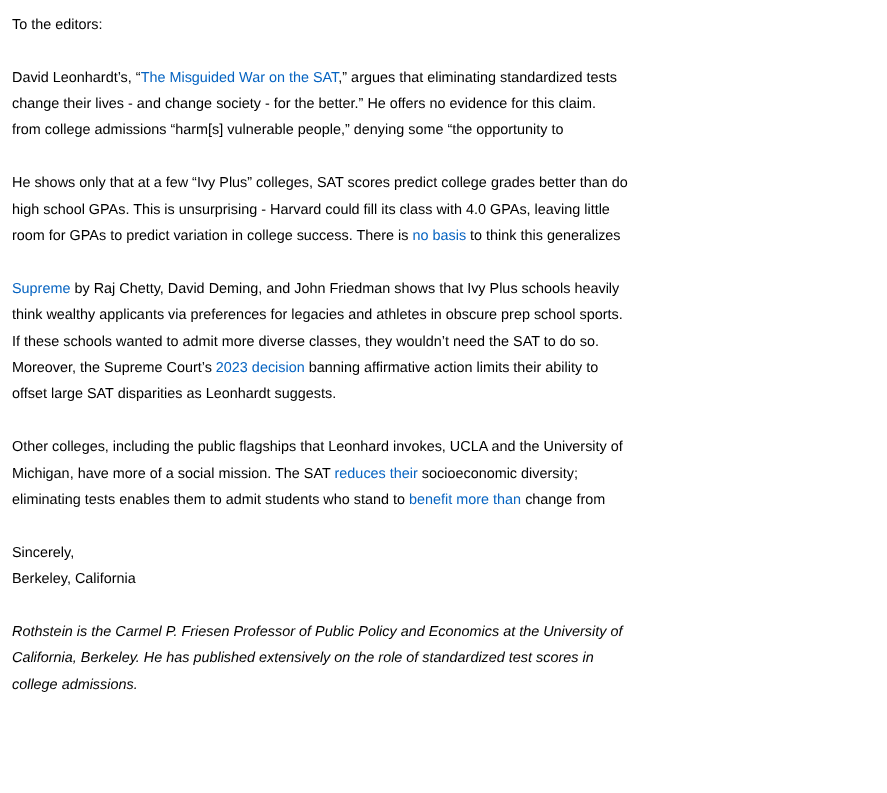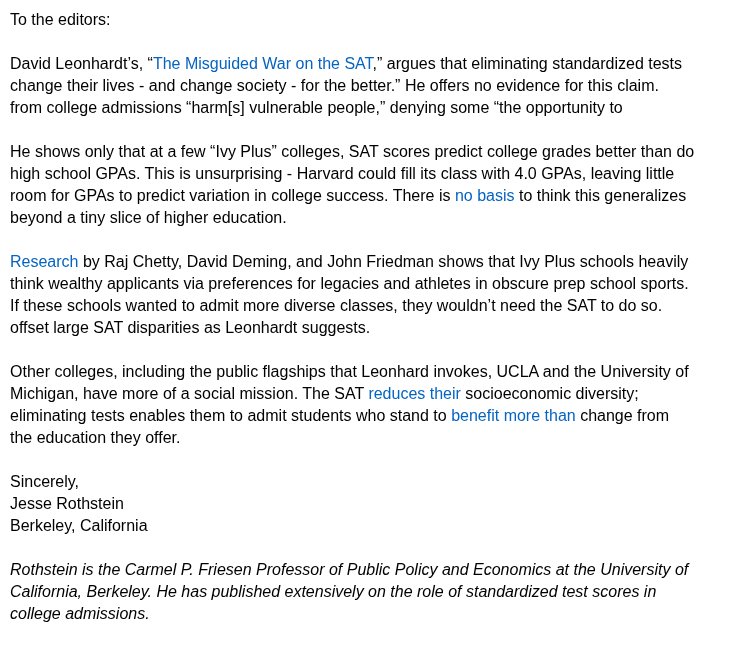--- a/index.html
+++ b/index.html
@@ -8,21 +8,21 @@
   }
   body {
     width: 739px;
     height: 661px;
     background: var(--bg-color, #ffffff);
     overflow: hidden;
   }
   .doc {
     padding: 9px 10px 0 10px;
     font-family: "Liberation Sans", sans-serif;
-    font-size: 16px;
+    font-size: 12px;
     line-height: 22px;
     color: var(--text-color, #000000);
   }
   .doc p {
     margin: 0 0 22px 0;
     padding: 0;
   }
   .doc p:last-child {
     margin-bottom: 0;
   }
@@ -47,37 +47,35 @@
     </p>
     <p>
       <span class="line"><span>David Leonhardt’s, “</span><a class="doc-link">The Misguided War on the SAT</a><span>,” argues that eliminating standardized tests</span></span>
       <span class="line"><span>change their lives - and change society - for the better.” He offers no evidence for this claim.</span></span>
       <span class="line"><span>from college admissions “harm[s] vulnerable people,” denying some “the opportunity to</span></span>
     </p>
     <p>
       <span class="line"><span>He shows only that at a few “Ivy Plus” colleges, SAT scores predict college grades better than do</span></span>
       <span class="line"><span>high school GPAs. This is unsurprising - Harvard could fill its class with 4.0 GPAs, leaving little</span></span>
       <span class="line"><span>room for GPAs to predict variation in college success. There is </span><a class="doc-link">no basis</a><span> to think this generalizes</span></span>
-      <span class="line"><span>beyond a tiny slice of higher education.</span></span>
     </p>
     <p>
-      <span class="line"><a class="doc-link">Research</a><span> by Raj Chetty, David Deming, and John Friedman shows that Ivy Plus schools heavily</span></span>
+      <span class="line"><a class="doc-link">Supreme</a><span> by Raj Chetty, David Deming, and John Friedman shows that Ivy Plus schools heavily</span></span>
       <span class="line"><span>think wealthy applicants via preferences for legacies and athletes in obscure prep school sports.</span></span>
       <span class="line"><span>If these schools wanted to admit more diverse classes, they wouldn’t need the SAT to do so.</span></span>
+      <span class="line"><span>Moreover, the Supreme Court’s </span><a class="doc-link">2023 decision</a><span> banning affirmative action limits their ability to</span></span>
       <span class="line"><span>offset large SAT disparities as Leonhardt suggests.</span></span>
     </p>
     <p>
       <span class="line"><span>Other colleges, including the public flagships that Leonhard invokes, UCLA and the University of</span></span>
       <span class="line"><span>Michigan, have more of a social mission. The SAT </span><a class="doc-link">reduces</a><span> </span><a class="doc-link">their</a><span> socioeconomic diversity;</span></span>
       <span class="line"><span>eliminating tests enables them to admit students who stand to </span><a class="doc-link">benefit</a><span> </span><a class="doc-link">more</a><span> </span><a class="doc-link">than</a><span> change from</span></span>
-      <span class="line"><span>the education they offer.</span></span>
     </p>
     <p>
       <span class="line"><span>Sincerely,</span></span>
-      <span class="line"><span>Jesse Rothstein</span></span>
       <span class="line"><span>Berkeley, California</span></span>
     </p>
     <p class="italic">
       <span class="line"><span>Rothstein is the Carmel P. Friesen Professor of Public Policy and Economics at the University of</span></span>
       <span class="line"><span>California, Berkeley. He has published extensively on the role of standardized test scores in</span></span>
       <span class="line"><span>college admissions.</span></span>
     </p>
   </div>
 
 </body></html>

